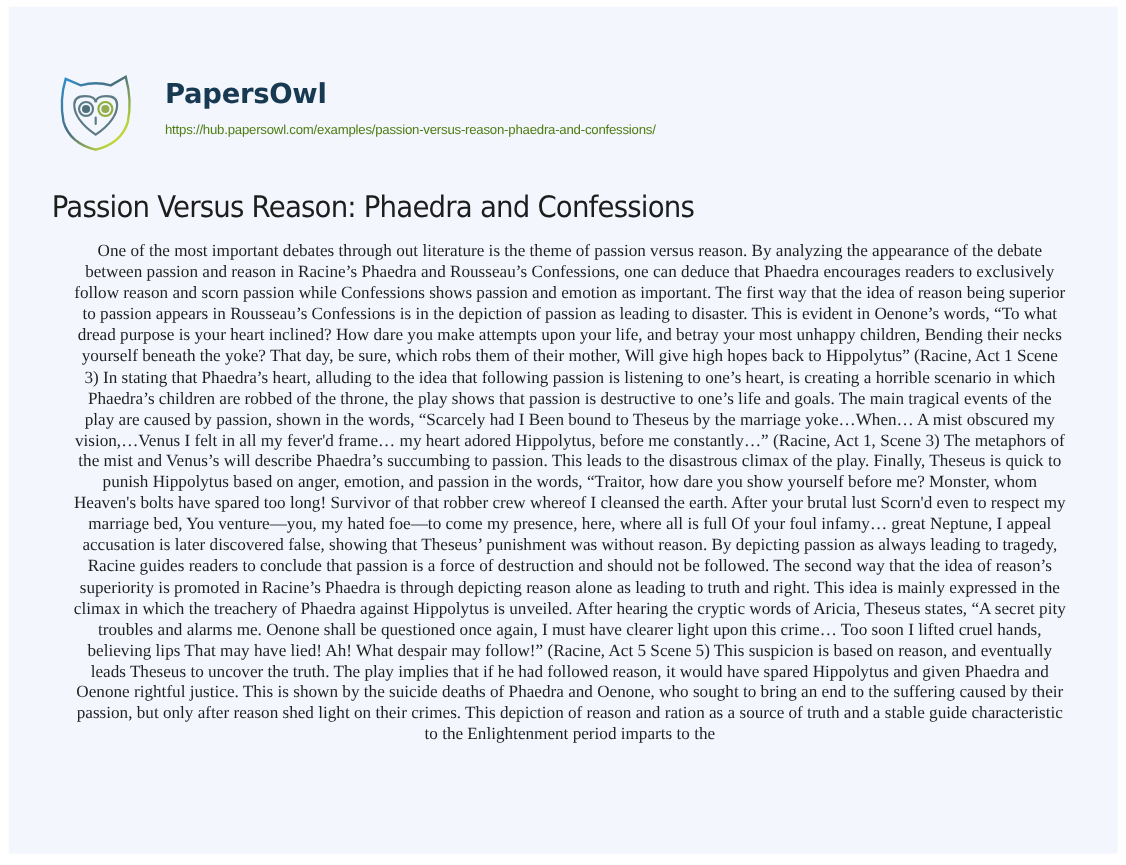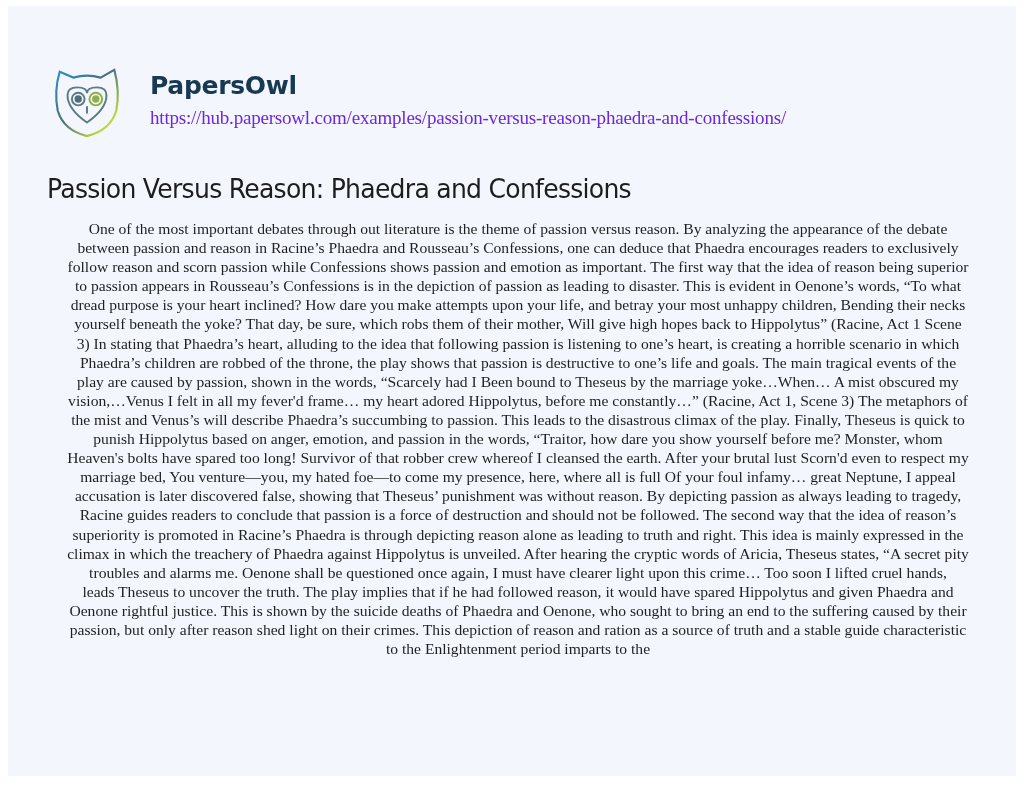--- a/index.html
+++ b/index.html
@@ -41,23 +41,23 @@
     }
     .brand-name {
       font-family: "DejaVu Sans", sans-serif;
       font-weight: bold;
       font-size: 25px;
       color: #173a52;
       letter-spacing: -0.3px;
       line-height: 32px;
     }
     .brand-url {
-      font-family: Liberation Serif, serif;
-      font-size: 19px;
-      color: #6d28d9;
+      font-family: Liberation Sans, sans-serif;
+      font-size: 12px;
+      color: #4d7c0f;
       margin-top: 6px;
       line-height: 20px;
       text-decoration: none;
       letter-spacing: -0.2px;
     }
     .title {
       position: absolute;
       left: 47px;
       top: 170px;
       margin: 0;
@@ -131,17 +131,18 @@
   <span class="line">vision,…Venus I felt in all my fever'd frame… my heart adored Hippolytus, before me constantly…” (Racine, Act 1, Scene 3) The metaphors of</span>
   <span class="line">the mist and Venus’s will describe Phaedra’s succumbing to passion. This leads to the disastrous climax of the play. Finally, Theseus is quick to</span>
   <span class="line">punish Hippolytus based on anger, emotion, and passion in the words, “Traitor, how dare you show yourself before me? Monster, whom</span>
   <span class="line">Heaven's bolts have spared too long! Survivor of that robber crew whereof I cleansed the earth. After your brutal lust Scorn'd even to respect my</span>
   <span class="line">marriage bed, You venture—you, my hated foe—to come my presence, here, where all is full Of your foul infamy… great Neptune, I appeal</span>
   <span class="line">accusation is later discovered false, showing that Theseus’ punishment was without reason. By depicting passion as always leading to tragedy,</span>
   <span class="line">Racine guides readers to conclude that passion is a force of destruction and should not be followed. The second way that the idea of reason’s</span>
   <span class="line">superiority is promoted in Racine’s Phaedra is through depicting reason alone as leading to truth and right. This idea is mainly expressed in the</span>
   <span class="line">climax in which the treachery of Phaedra against Hippolytus is unveiled. After hearing the cryptic words of Aricia, Theseus states, “A secret pity</span>
   <span class="line">troubles and alarms me. Oenone shall be questioned once again, I must have clearer light upon this crime… Too soon I lifted cruel hands,</span>
+  <span class="line">believing lips That may have lied! Ah! What despair may follow!” (Racine, Act 5 Scene 5) This suspicion is based on reason, and eventually</span>
   <span class="line">leads Theseus to uncover the truth. The play implies that if he had followed reason, it would have spared Hippolytus and given Phaedra and</span>
   <span class="line">Oenone rightful justice. This is shown by the suicide deaths of Phaedra and Oenone, who sought to bring an end to the suffering caused by their</span>
   <span class="line">passion, but only after reason shed light on their crimes. This depiction of reason and ration as a source of truth and a stable guide characteristic</span>
   <span class="line">to the Enlightenment period imparts to the</span>
 </div>
 
 </body></html>

